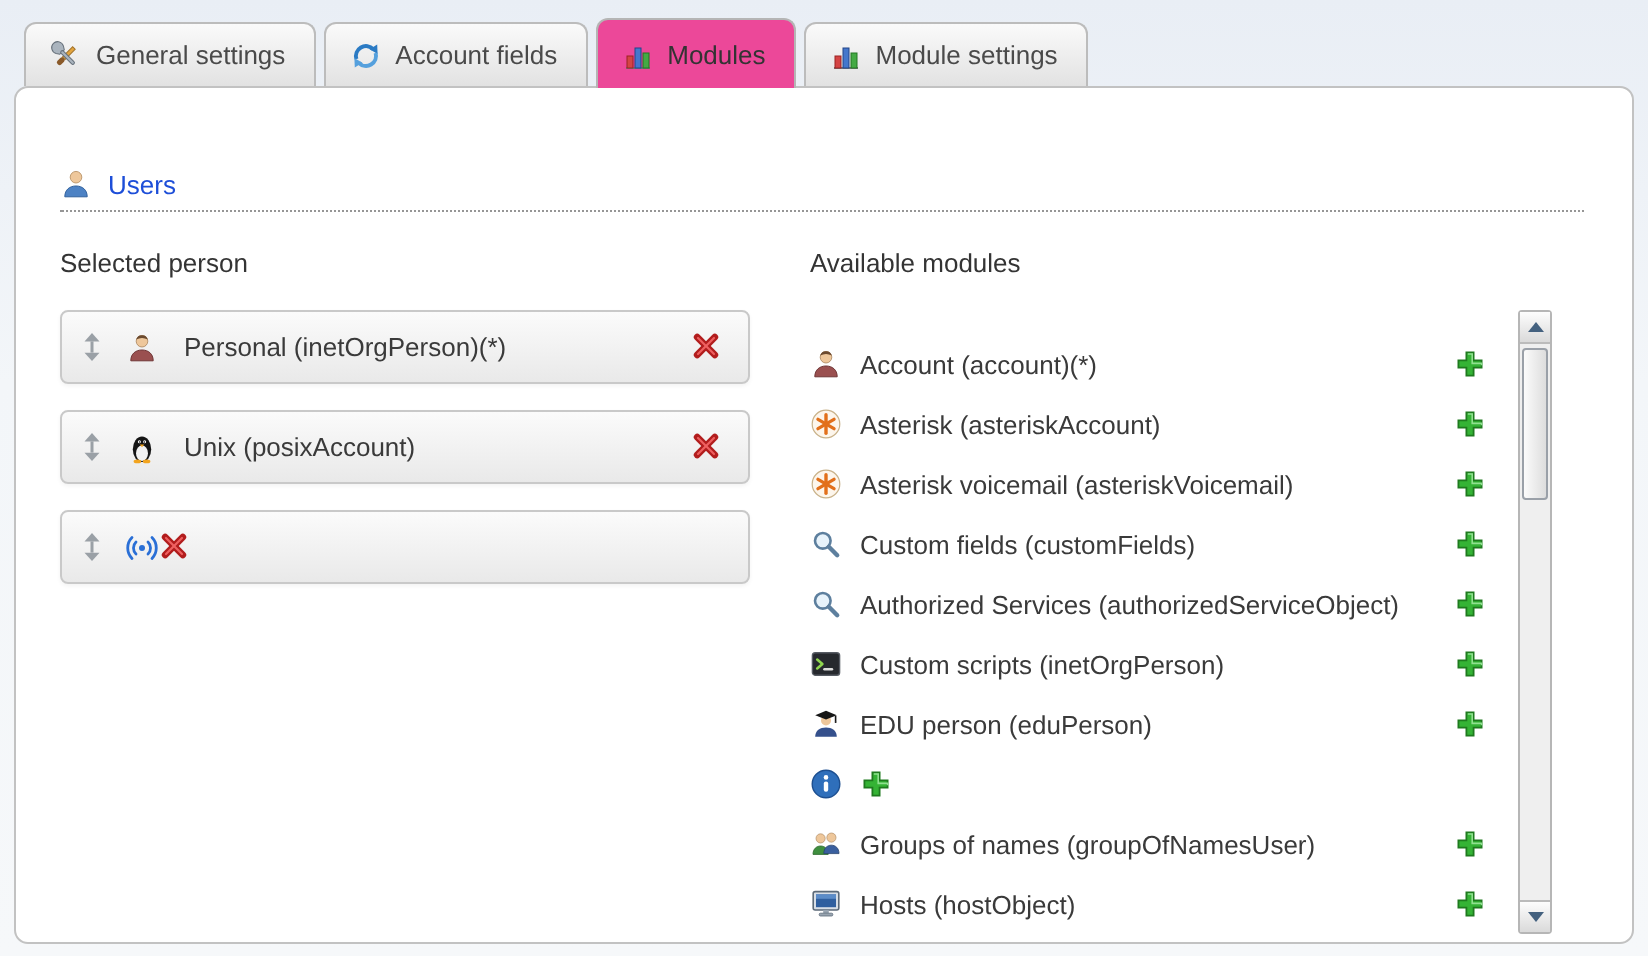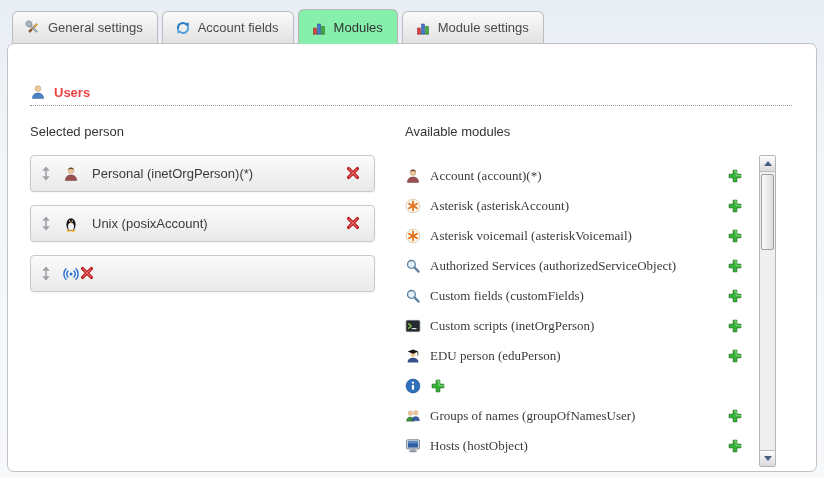--- a/index.html
+++ b/index.html
@@ -20,39 +20,39 @@
   }
   .tab {
     display: flex; gap: 7px;
     padding: 8px 14px 7px 12px;
     background: linear-gradient(#fafafa, #e2e2e2);
     border: 1px solid #bcbcbc; border-bottom: none;
     border-radius: 6px 6px 0 0;
     color: #4a4a4a; cursor: pointer; white-space: nowrap;
   }
   .tab.active {
-    background: #86efac;
+    background: #ec4899;
     padding-top: 10px; padding-bottom: 8px;
     margin-bottom: -1px;
     border-color: #b5b5b5;
     color: #333333;
   }
 
   
   .panel {
     margin: 0 7px; height: 429px;
     background: #ffffff;
     border: 1px solid #c2c2c2; border-radius: 7px;
     position: relative; z-index: 1;
   }
   .section-head {
     display: flex; align-items: center; gap: 8px;
     padding: 40px 0 0 22px;
   }
-  .section-title { font-weight: bold; color: #ef4444; font-size: 13px; }
+  .section-title { font-weight: normal; color: #1d4ed8; font-size: 13px; }
   .dotted { margin: 5px 24px 0 22px; border-bottom: 1px dotted #969696; height: 1px; }
 
   .columns { display: flex; padding: 18px 0 0 22px; }
   .col-left { width: 375px; flex: 0 0 375px; }
   .col-right { flex: 1; padding-right: 40px; }
   .col-head { color: #343434; margin-bottom: 16px; }
 
   
   .sel-box {
     width: 345px; height: 37px;
@@ -66,21 +66,21 @@
   .handle { width: 10px; height: 15px; margin-right: 12px; cursor: move; }
   .handle svg { width: 100%; height: 100%; }
   .sel-label { margin-left: 13px; flex: 1; color: #3a3a3a; }
   .icon-btn {
     background: none; border: none; padding: 0; margin: 0;
     width: 17px; height: 17px; cursor: pointer; display: inline-flex;
   }
   .icon-btn .icon { width: 16px; height: 16px; }
 
   
-  .avail-wrap { display: flex; align-items: center; font-family: Liberation Serif, serif; }
+  .avail-wrap { display: flex; align-items: flex-end; }
   .avail-list { flex: 1; }
   .avail-row { display: flex; align-items: center; height: 30px; gap: 9px; padding-right: 8px; }
   .avail-label { flex: 1; color: #3a3a3a; }
 
   
   .scrollbar {
     width: 17px; height: 312px; margin-left: 7px;
     display: flex; flex-direction: column;
     border: 1px solid #b6b6b6; border-radius: 2px;
     background: #f2f2f2;
@@ -348,39 +348,39 @@
                 </button>
               </div>
 
               <div class="avail-row">
                 <span class="icon">
                   <svg viewBox="0 0 16 16">
                     <circle cx="6.4" cy="6.4" r="3.9" fill="#e8f3fb" stroke="#5d7f9e" stroke-width="1.3"></circle>
                     <line x1="9.4" y1="9.4" x2="13.6" y2="13.6" stroke="#5d7f9e" stroke-width="2.2" stroke-linecap="round"></line>
                   </svg>
                 </span>
-                <span class="avail-label">Authorized Services (authorizedServiceObject)</span>
+                <span class="avail-label">Custom fields (customFields)</span>
                 <button class="icon-btn">
                   <span class="icon">
                     <svg viewBox="0 0 16 16">
                       <path d="M6.2 2.2 h3.6 v4 h4 v3.6 h-4 v4 h-3.6 v-4 h-4 v-3.6 h4 Z" fill="#35b335" stroke="#1f7a1f" stroke-width="0.9"></path>
                       <path d="M6.9 3 h2.2 v4.7 h4.7 v0.9" fill="none" stroke="#8fe08f" stroke-width="0.8"></path>
                     </svg>
                   </span>
                 </button>
               </div>
 
               <div class="avail-row">
                 <span class="icon">
                   <svg viewBox="0 0 16 16">
                     <circle cx="6.4" cy="6.4" r="3.9" fill="#e8f3fb" stroke="#5d7f9e" stroke-width="1.3"></circle>
                     <line x1="9.4" y1="9.4" x2="13.6" y2="13.6" stroke="#5d7f9e" stroke-width="2.2" stroke-linecap="round"></line>
                   </svg>
                 </span>
-                <span class="avail-label">Custom fields (customFields)</span>
+                <span class="avail-label">Authorized Services (authorizedServiceObject)</span>
                 <button class="icon-btn">
                   <span class="icon">
                     <svg viewBox="0 0 16 16">
                       <path d="M6.2 2.2 h3.6 v4 h4 v3.6 h-4 v4 h-3.6 v-4 h-4 v-3.6 h4 Z" fill="#35b335" stroke="#1f7a1f" stroke-width="0.9"></path>
                       <path d="M6.9 3 h2.2 v4.7 h4.7 v0.9" fill="none" stroke="#8fe08f" stroke-width="0.8"></path>
                     </svg>
                   </span>
                 </button>
               </div>
 

